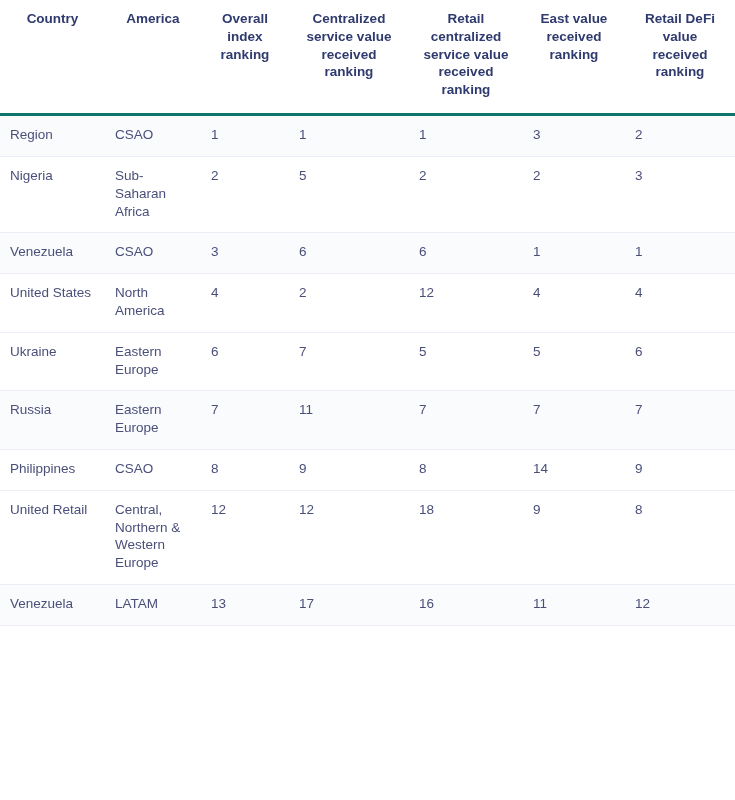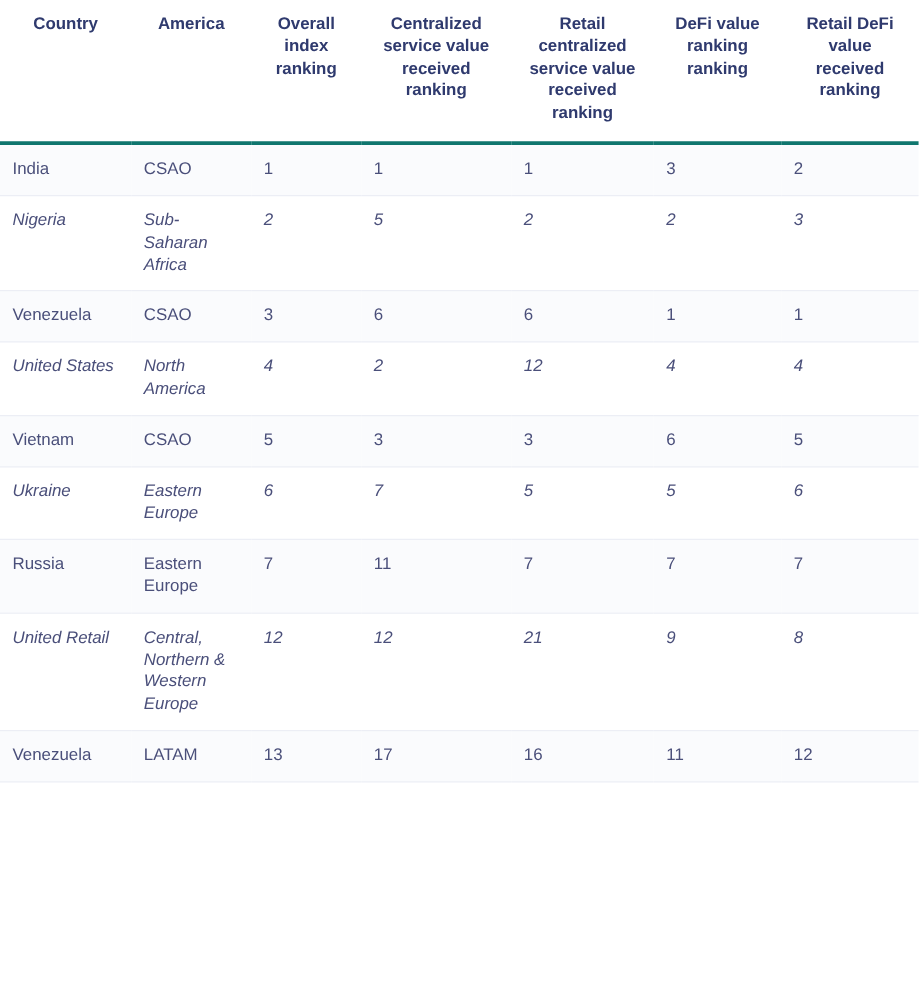--- a/index.html
+++ b/index.html
@@ -43,21 +43,20 @@
     color: #4a4f7a;
     padding: 10px 10px 12px 10px;
     line-height: 1.32;
     border-bottom: 1px solid #eceef5;
   }
   table.ranking-table tr.odd-row td {
     background: #fafbfd;
   }
   table.ranking-table tr.even-row td {
     background: #ffffff;
-    font-style: italic;
   }
   col.c-country { width: 105px; }
   col.c-region  { width: 96px; }
   col.c-overall { width: 88px; }
   col.c-cent    { width: 120px; }
   col.c-retcent { width: 114px; }
   col.c-defi    { width: 102px; }
   col.c-retdefi { width: 110px; }
   .cell-country { color: #2f3a6e; }
   .cell-region  { color: #4a4f7a; }
@@ -77,27 +76,27 @@
       <col class="c-defi">
       <col class="c-retdefi">
     </colgroup>
     <thead>
       <tr>
         <th>Country</th>
         <th>America</th>
         <th>Overall index ranking</th>
         <th>Centralized service value received ranking</th>
         <th>Retail centralized service value received ranking</th>
-        <th>DeFi value ranking ranking</th>
+        <th>East value received ranking</th>
         <th>Retail DeFi value received ranking</th>
       </tr>
     </thead>
     <tbody>
       <tr class="odd-row">
-        <td class="cell-country">India</td>
+        <td class="cell-country">Region</td>
         <td class="cell-region">CSAO</td>
         <td class="cell-num">1</td>
         <td class="cell-num">1</td>
         <td class="cell-num">1</td>
         <td class="cell-num">3</td>
         <td class="cell-num">2</td>
       </tr>
       <tr class="even-row">
         <td class="cell-country">Nigeria</td>
         <td class="cell-region">Sub-Saharan Africa</td>
@@ -118,53 +117,53 @@
       </tr>
       <tr class="even-row">
         <td class="cell-country">United States</td>
         <td class="cell-region">North America</td>
         <td class="cell-num">4</td>
         <td class="cell-num">2</td>
         <td class="cell-num">12</td>
         <td class="cell-num">4</td>
         <td class="cell-num">4</td>
       </tr>
-      <tr class="odd-row">
-        <td class="cell-country">Vietnam</td>
-        <td class="cell-region">CSAO</td>
-        <td class="cell-num">5</td>
-        <td class="cell-num">3</td>
-        <td class="cell-num">3</td>
-        <td class="cell-num">6</td>
-        <td class="cell-num">5</td>
-      </tr>
       <tr class="even-row">
         <td class="cell-country">Ukraine</td>
         <td class="cell-region">Eastern Europe</td>
         <td class="cell-num">6</td>
         <td class="cell-num">7</td>
         <td class="cell-num">5</td>
         <td class="cell-num">5</td>
         <td class="cell-num">6</td>
       </tr>
       <tr class="odd-row">
         <td class="cell-country">Russia</td>
         <td class="cell-region">Eastern Europe</td>
         <td class="cell-num">7</td>
         <td class="cell-num">11</td>
         <td class="cell-num">7</td>
         <td class="cell-num">7</td>
         <td class="cell-num">7</td>
       </tr>
       <tr class="even-row">
+        <td class="cell-country">Philippines</td>
+        <td class="cell-region">CSAO</td>
+        <td class="cell-num">8</td>
+        <td class="cell-num">9</td>
+        <td class="cell-num">8</td>
+        <td class="cell-num">14</td>
+        <td class="cell-num">9</td>
+      </tr>
+      <tr class="even-row">
         <td class="cell-country">United Retail</td>
         <td class="cell-region">Central, Northern &amp; Western Europe</td>
         <td class="cell-num">12</td>
         <td class="cell-num">12</td>
-        <td class="cell-num">21</td>
+        <td class="cell-num">18</td>
         <td class="cell-num">9</td>
         <td class="cell-num">8</td>
       </tr>
       <tr class="odd-row">
         <td class="cell-country">Venezuela</td>
         <td class="cell-region">LATAM</td>
         <td class="cell-num">13</td>
         <td class="cell-num">17</td>
         <td class="cell-num">16</td>
         <td class="cell-num">11</td>

